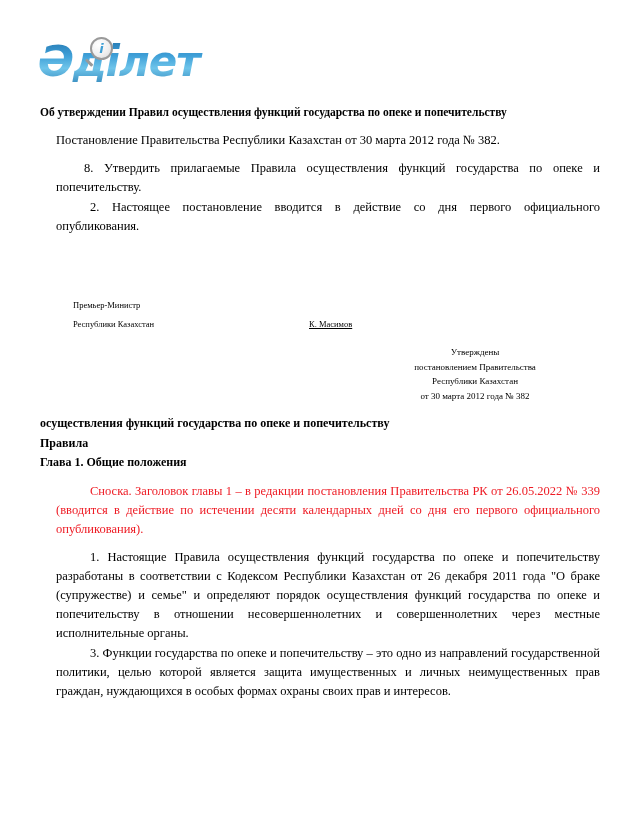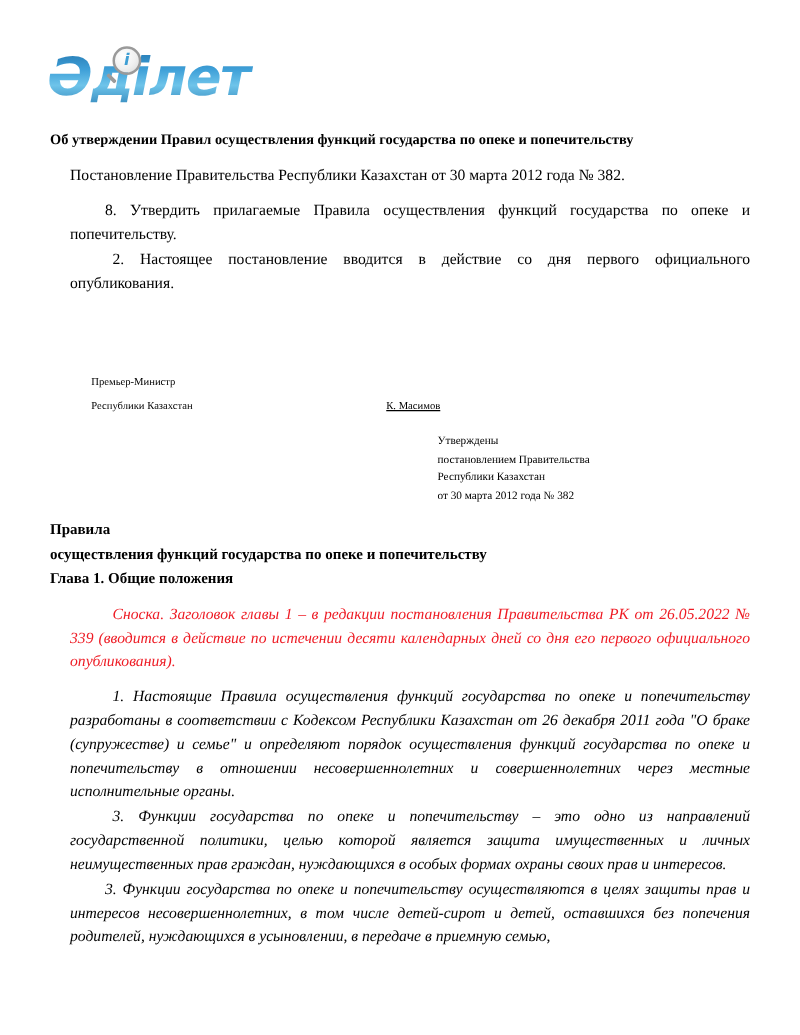--- a/index.html
+++ b/index.html
@@ -126,41 +126,40 @@
   }
 
   
   .approve-block {
     position: absolute;
     left: 350px;
     top: 345px;
     width: 250px;
     font-size: 9px;
     line-height: 14.5px;
-    text-align: left;
+    text-align: center;
   }
 
   
   .rules-head {
     position: absolute;
     left: 40px;
     top: 414px;
     width: 560px;
     font-size: 12px;
     font-weight: bold;
     line-height: 19.5px;
   }
 
   
   .body-lower {
     position: absolute;
     left: 40px;
     top: 482px;
     width: 560px;
-    font-style: italic;
   }
 </style>
 </head>
 <body>
 
 <div class="page">
 
   <div class="logo-wrap">
     <div class="logo-text">Әділет</div>
     <div class="logo-glass">
@@ -193,32 +192,31 @@
   </div>
 
   <div class="approve-block">
     <div>Утверждены</div>
     <div>постановлением Правительства</div>
     <div>Республики Казахстан</div>
     <div>от 30 марта 2012 года № 382</div>
   </div>
 
   <div class="rules-head">
+    <div>осуществления функций государства по опеке и попечительству</div>
     <div>Правила</div>
-    <div>осуществления функций государства по опеке и попечительству</div>
     <div>Глава 1. Общие положения</div>
   </div>
 
   <div class="body-lower">
 
     <div class="para indent-lg red">Сноска. Заголовок главы 1 – в редакции постановления Правительства РК от 26.05.2022 № 339 (вводится в действие по истечении десяти календарных дней со дня его первого официального опубликования).</div>
 
     <div class="spacer-sm"></div>
 
     <div class="para indent-lg">1. Настоящие Правила осуществления функций государства по опеке и попечительству разработаны в соответствии с Кодексом Республики Казахстан от 26 декабря 2011 года "О браке (супружестве) и семье" и определяют порядок осуществления функций государства по опеке и попечительству в отношении несовершеннолетних и совершеннолетних через местные исполнительные органы.</div>
 
     <div class="para indent-lg">3. Функции государства по опеке и попечительству – это одно из направлений государственной политики, целью которой является защита имущественных и личных неимущественных прав граждан, нуждающихся в особых формах охраны своих прав и интересов.</div>
 
-    <div class="para indent">3. Функции государства по опеке и попечительству осуществляются в целях защиты прав и интересов несовершеннолетних, в том числе детей-сирот и детей, оставшихся без попечения родителей, нуждающихся в усыновлении, в передаче в приемную семью,</div>
 
   </div>
 
 </div>
 
 </body></html>

